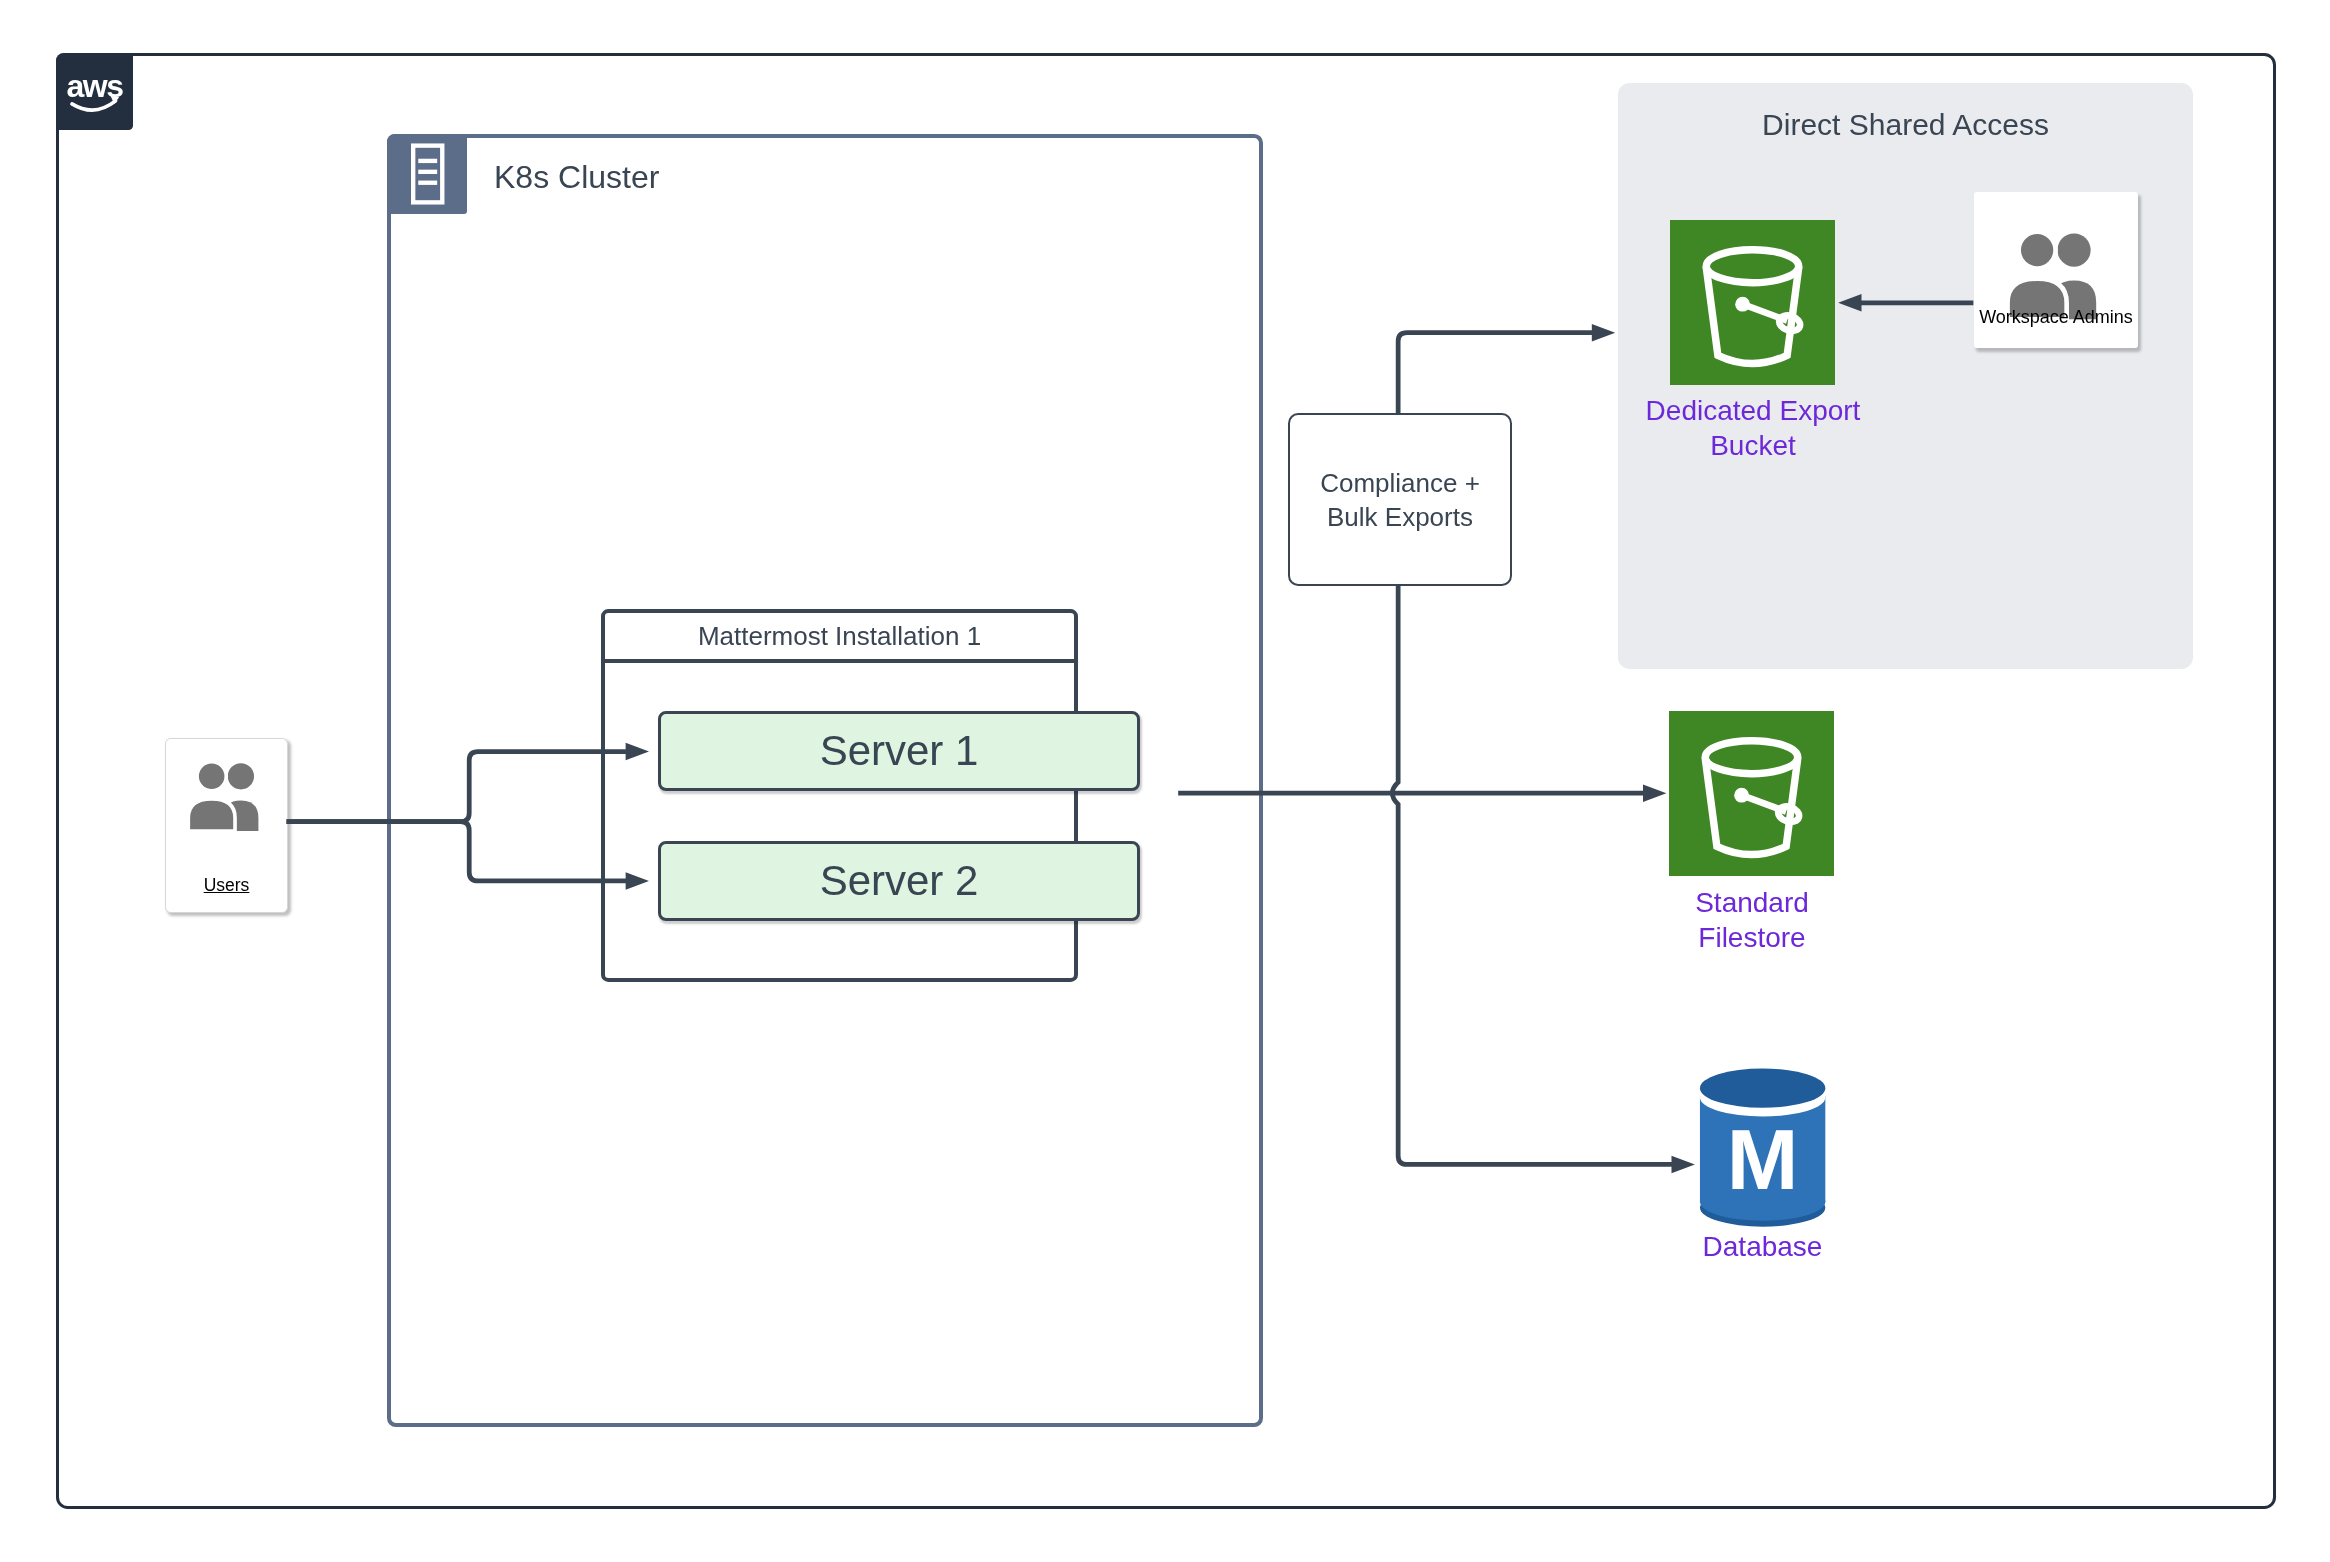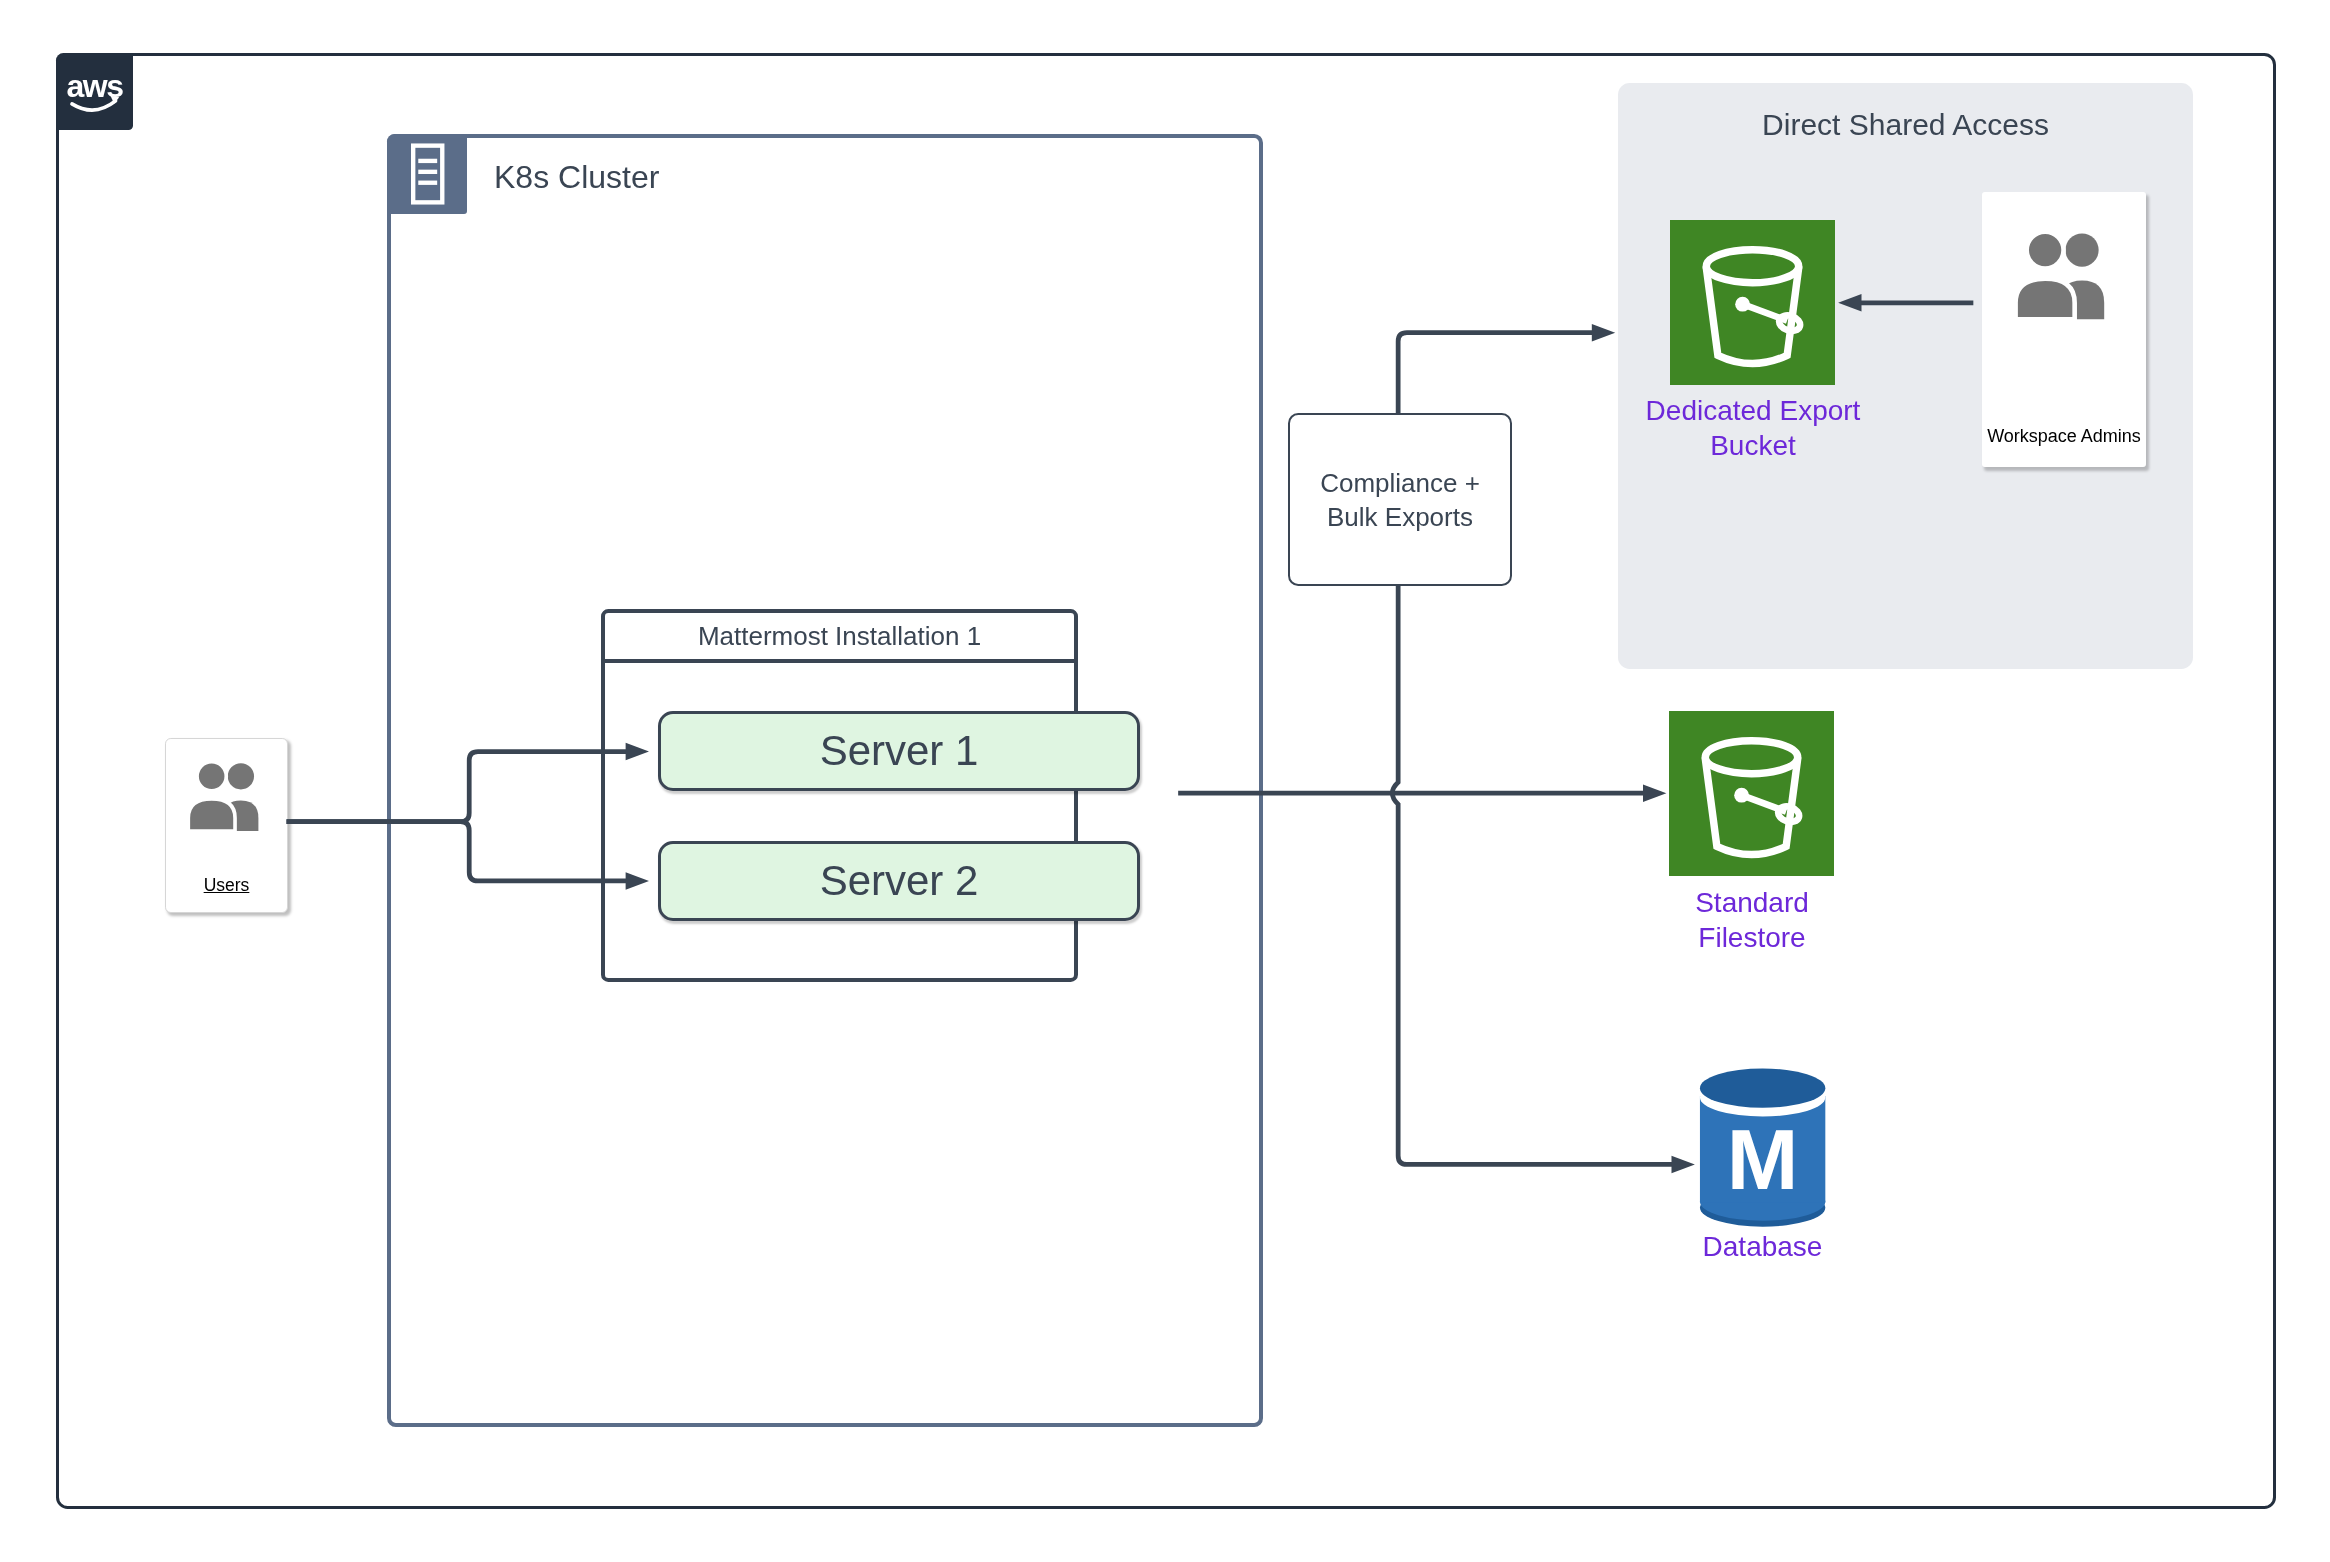--- a/index.html
+++ b/index.html
@@ -29,42 +29,42 @@
   .users-card svg{position:absolute;left:14.6px;top:19px;}
   .users-label{position:absolute;left:0;bottom:16px;width:100%;text-align:center;
     font-size:17.5px;color:#000000;text-decoration:underline;}
 
   .mm-box{position:absolute;left:601px;top:609px;width:477px;height:373px;background:#ffffff;
     border:4.4px solid #3a4553;border-radius:7.3px;box-sizing:border-box;z-index:2;}
   .mm-header{position:absolute;left:0;top:0;width:100%;height:46px;display:flex;
     align-items:center;justify-content:center;font-size:26px;color:#3a4553;
     border-bottom:4.4px solid #3a4553;}
   .server-node{position:absolute;left:53px;width:482px;height:80px;background:#dff5e1;
-    border:3.7px solid #3a4553;border-radius:15px;box-sizing:border-box;display:flex;
+    border:3.7px solid #3a4553;border-radius:8px;box-sizing:border-box;display:flex;
     align-items:center;justify-content:center;font-size:42px;color:#3a4553;
     box-shadow:1.5px 2.2px 2.2px rgba(0,0,0,0.2);}
   .server-1{top:98px;}
   .server-2{top:228px;}
 
   .compliance-node{position:absolute;left:1288px;top:413px;width:224px;height:173px;background:#ffffff;
     border:2.2px solid #3a4553;border-radius:10.2px;box-sizing:border-box;display:flex;flex-direction:column;
     align-items:center;justify-content:center;font-size:26px;line-height:34px;color:#3a4553;z-index:2;}
 
   .icon-tile{position:absolute;width:165px;height:165px;background:#3f8624;z-index:2;}
   .icon-tile svg{display:block;width:165px;height:165px;}
   .dedicated-bucket{left:1670px;top:220px;}
   .filestore-bucket{left:1669px;top:711px;}
 
   .node-label{position:absolute;text-align:center;font-size:28px;line-height:35px;color:#6d28d9;z-index:2;}
   .dedicated-label{left:1614px;top:393px;width:278px;}
   .filestore-label{left:1613px;top:885px;width:278px;}
   .database-label{left:1631px;top:1229px;width:263px;}
 
-  .admins-card{position:absolute;left:1974px;top:192px;width:164px;height:275px;background:#ffffff;
-    border-radius:2.9px;box-shadow:2.9px 3.7px 2.9px rgba(0,0,0,0.22);z-index:2;margin-left:8px;}
+  .admins-card{position:absolute;left:1974px;top:192px;width:164px;height:156px;background:#ffffff;
+    border-radius:2.9px;box-shadow:2.9px 3.7px 2.9px rgba(0,0,0,0.22);z-index:2;}
   .admins-card svg{position:absolute;left:24px;top:35px;}
   .admins-label{position:absolute;left:0;bottom:20.5px;width:100%;text-align:center;
     font-size:18px;color:#000000;white-space:nowrap;}
 
   .db-icon{position:absolute;left:1699px;top:1067px;width:128px;height:164px;z-index:2;}
   .db-icon svg{display:block;width:128px;height:164px;}
 
   .edges{position:absolute;left:0;top:0;width:2330px;height:1563px;z-index:3;pointer-events:none;}
 </style>
 </head>

